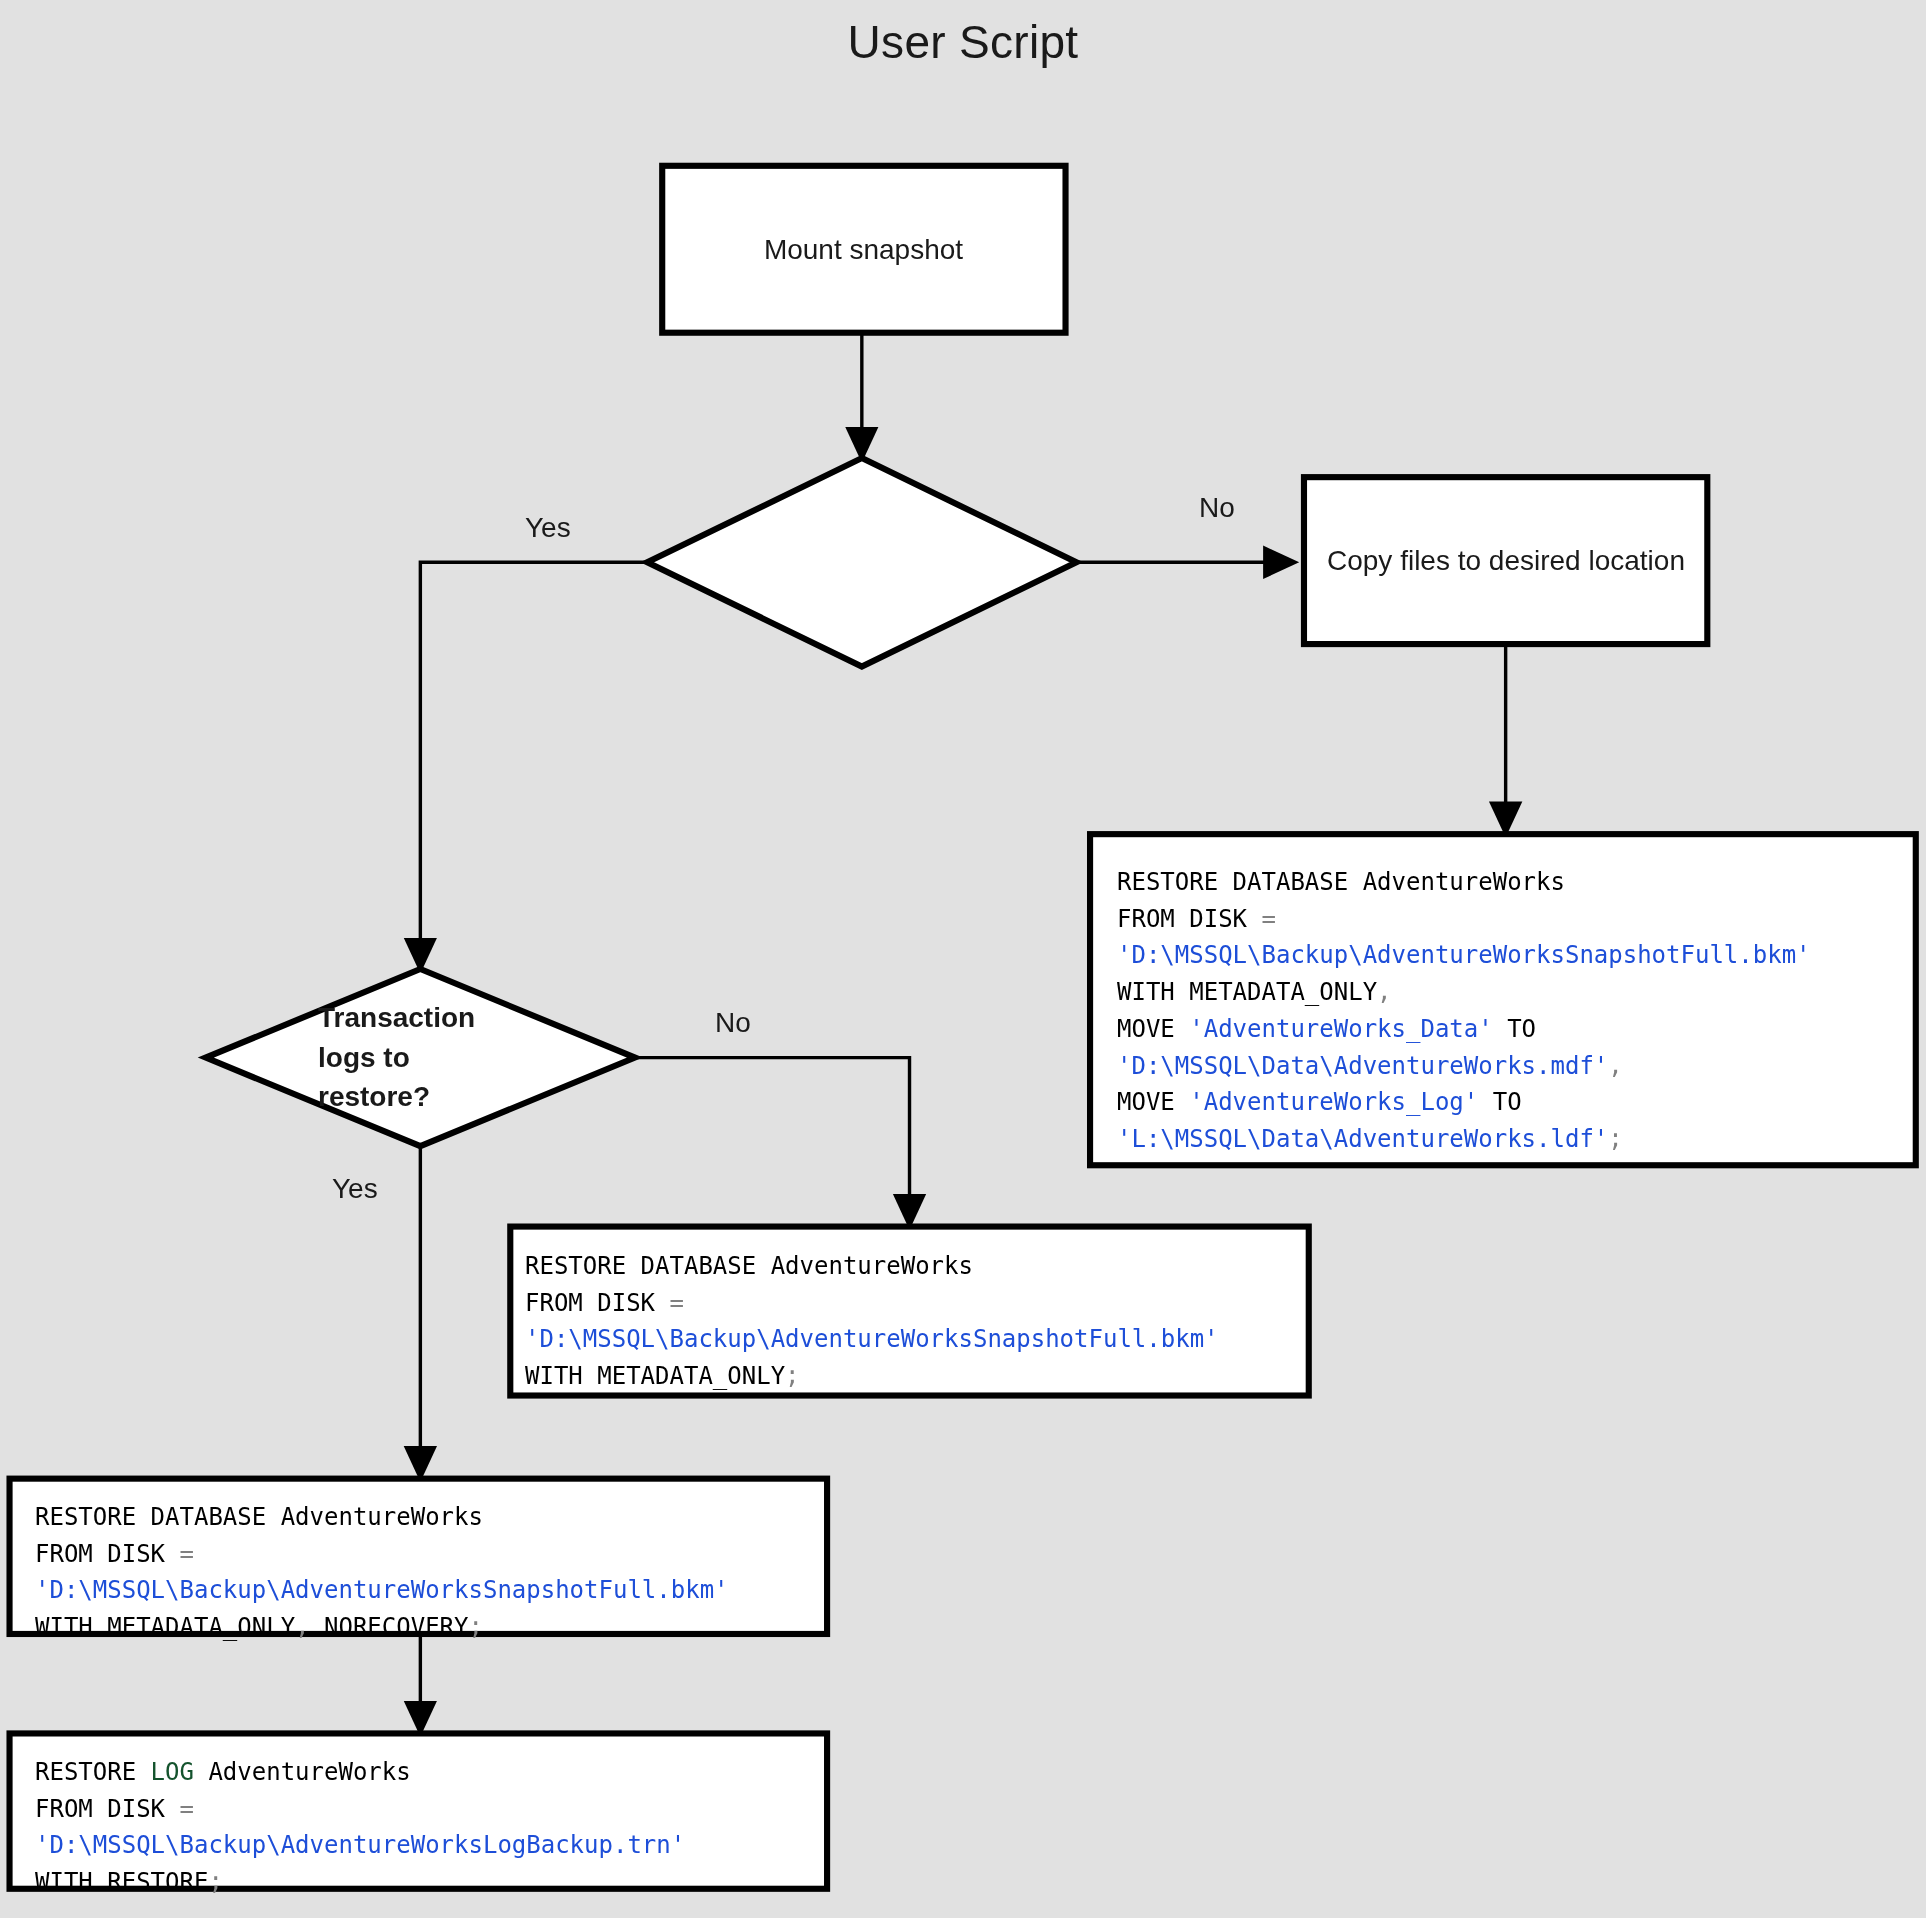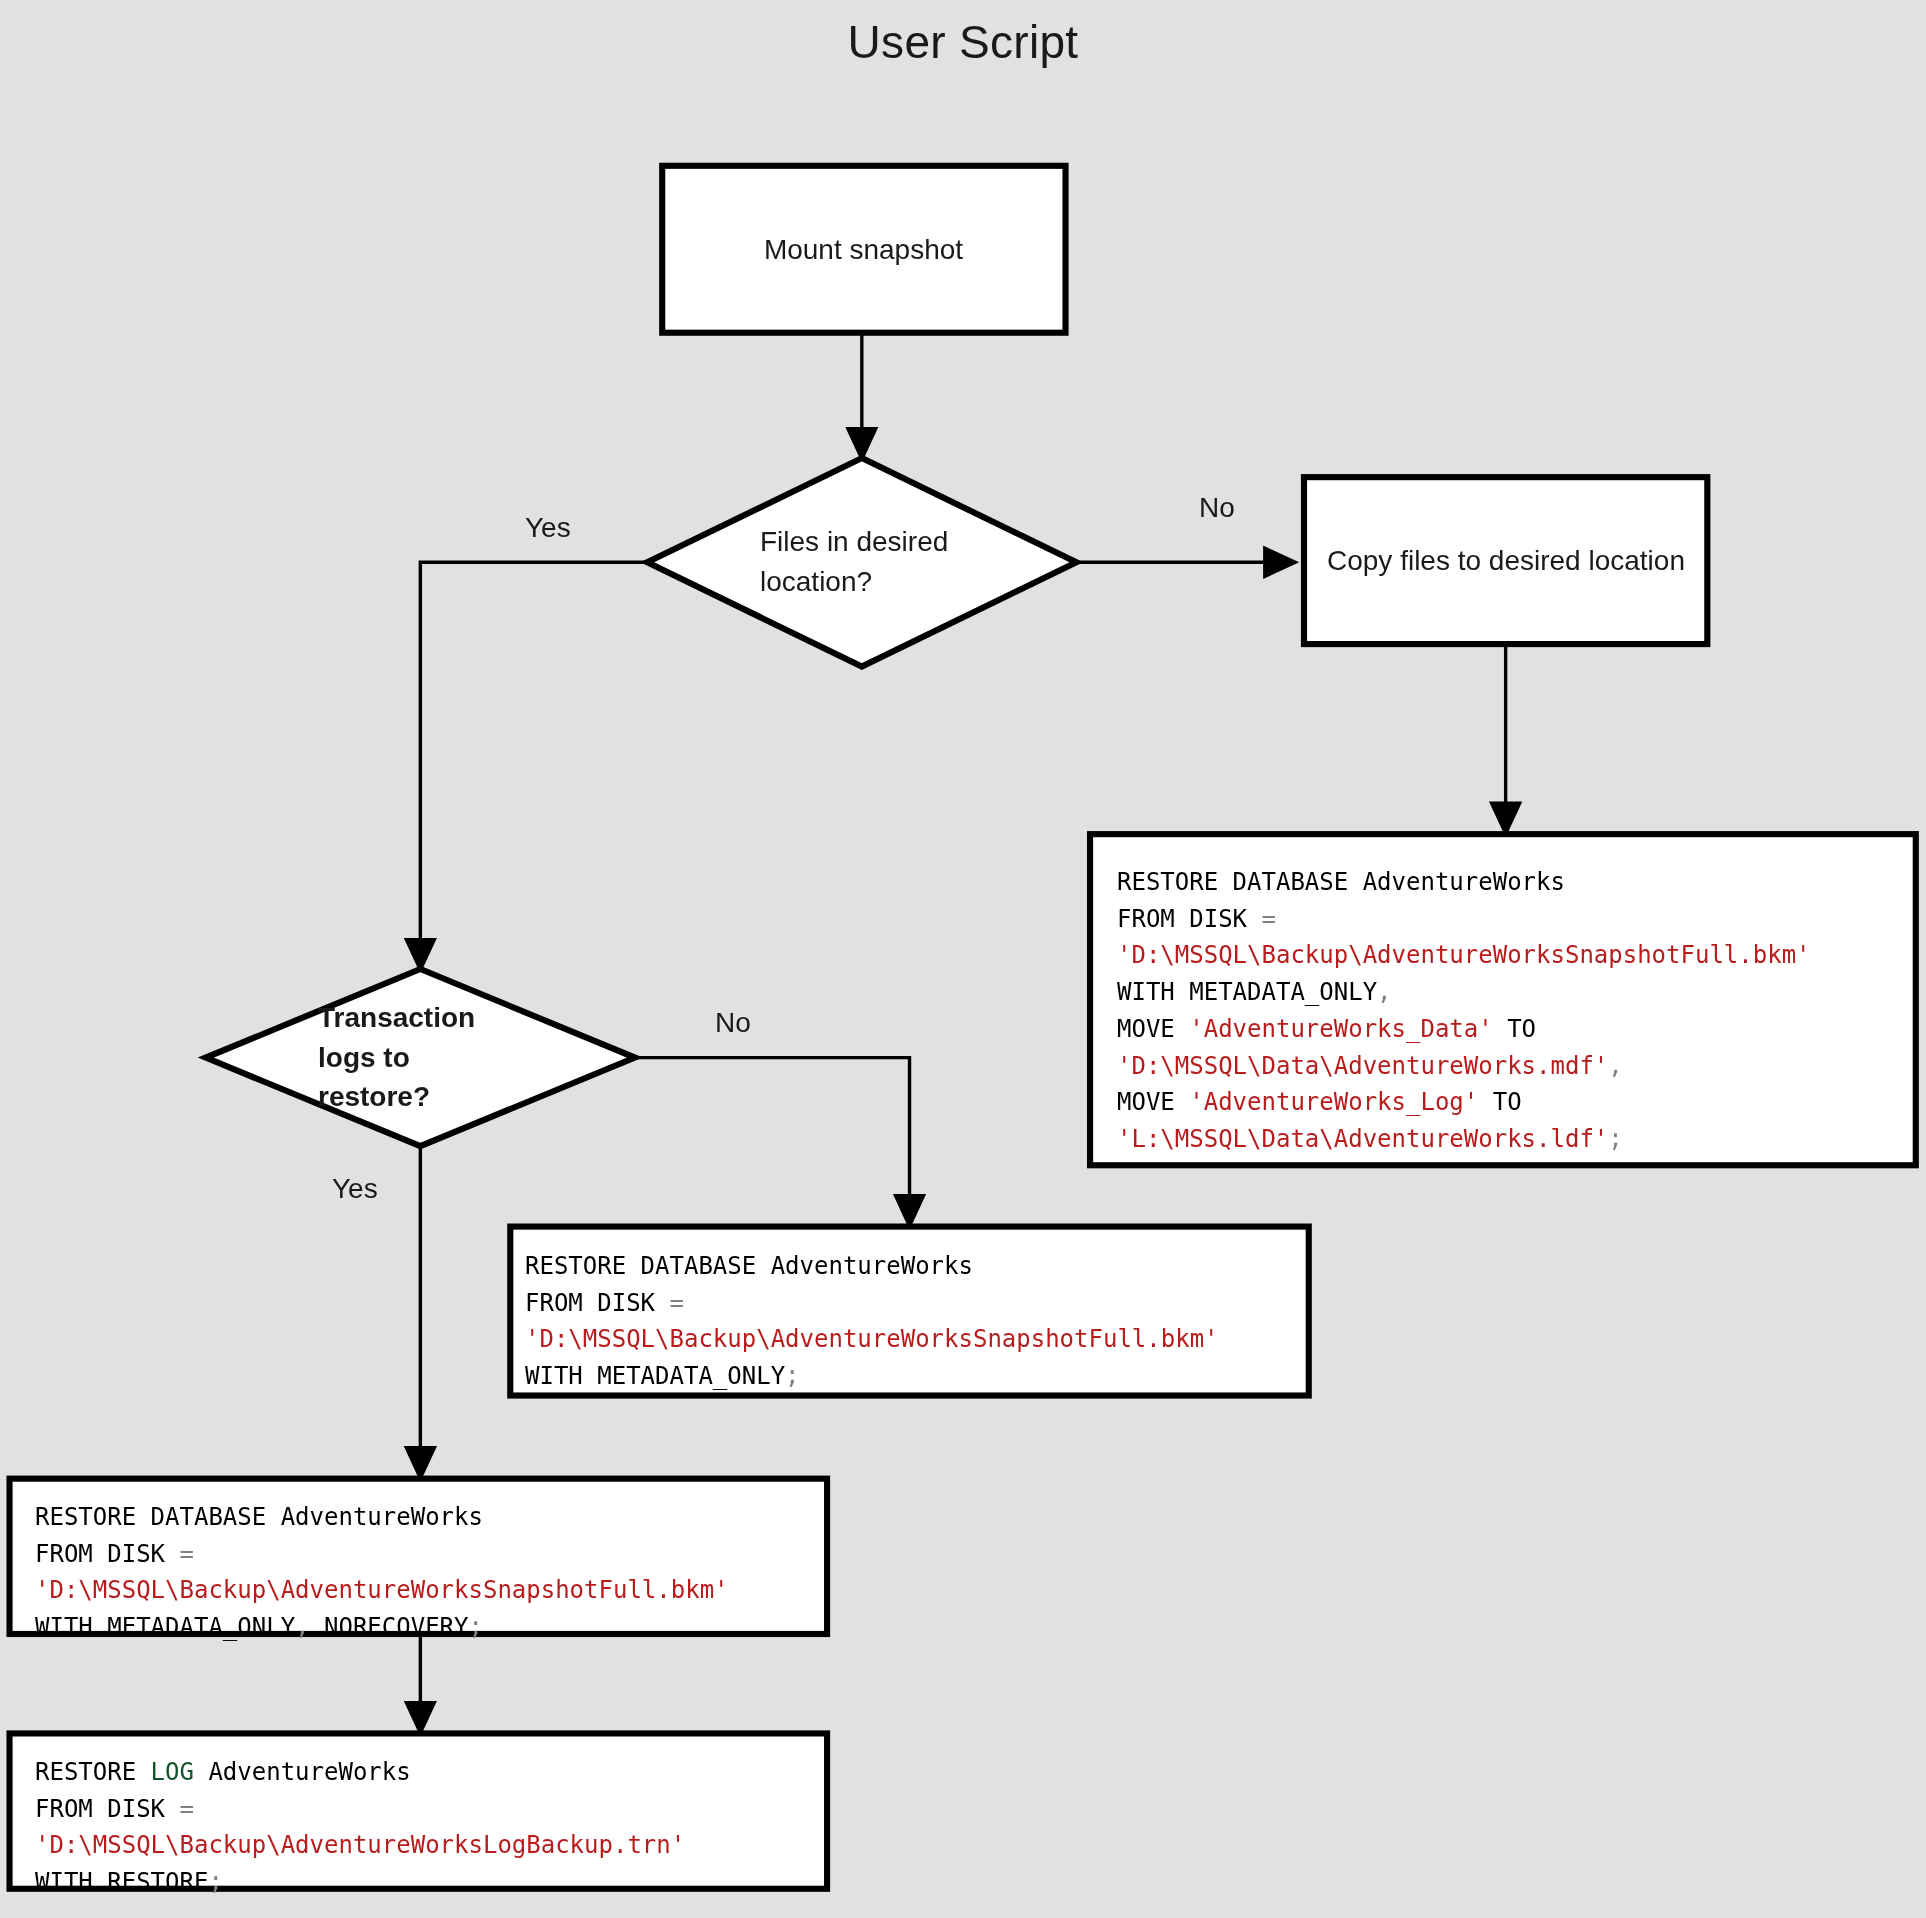--- a/index.html
+++ b/index.html
@@ -81,21 +81,21 @@
   .code-block {
     position: absolute;
     font-family: "DejaVu Sans Mono", monospace;
     font-size: 24px;
     line-height: 1.53;
     white-space: pre;
     color: #000000;
   }
   .kw  { color: #000000; }
   .id  { color: #000000; }
-  .str { color: #b91c1c; }
+  .str { color: #1d4ed8; }
   .op  { color: #808080; }
   .log { color: #14532d; }
 </style>
 </head>
 <body>
 
 <div id="canvas">
 
   <div class="title-text">User Script</div>
 
@@ -132,21 +132,20 @@
 
     <rect class="code-rect" x="14" y="2170" width="1200" height="228"></rect>
 
     <path class="conn" d="M617,2400 L617,2522" marker-end="url(#ah)"></path>
 
     <rect class="code-rect" x="14" y="2544" width="1200" height="228"></rect>
   </svg>
 
   <div class="node-label" style="left:662px; top:166px; width:403px; height:167px;">Mount snapshot</div>
 
-  <div class="node-label" style="left:760px; top:497px; width:204px; height:129px;">Files in desired location?</div>
 
   <div class="node-label" style="left:1325px; top:477px; width:362px; height:167px;">Copy files to desired location</div>
 
   <div class="node-label" style="left:318px; top:991px; width:204px; height:133px;font-weight:bold;">Transaction logs to restore?</div>
 
   <div class="edge-label" style="left:525px; top:512px;">Yes</div>
   <div class="edge-label" style="left:1199px; top:492px;">No</div>
   <div class="edge-label" style="left:715px; top:1007px;">No</div>
   <div class="edge-label" style="left:332px; top:1173px;">Yes</div>
 

